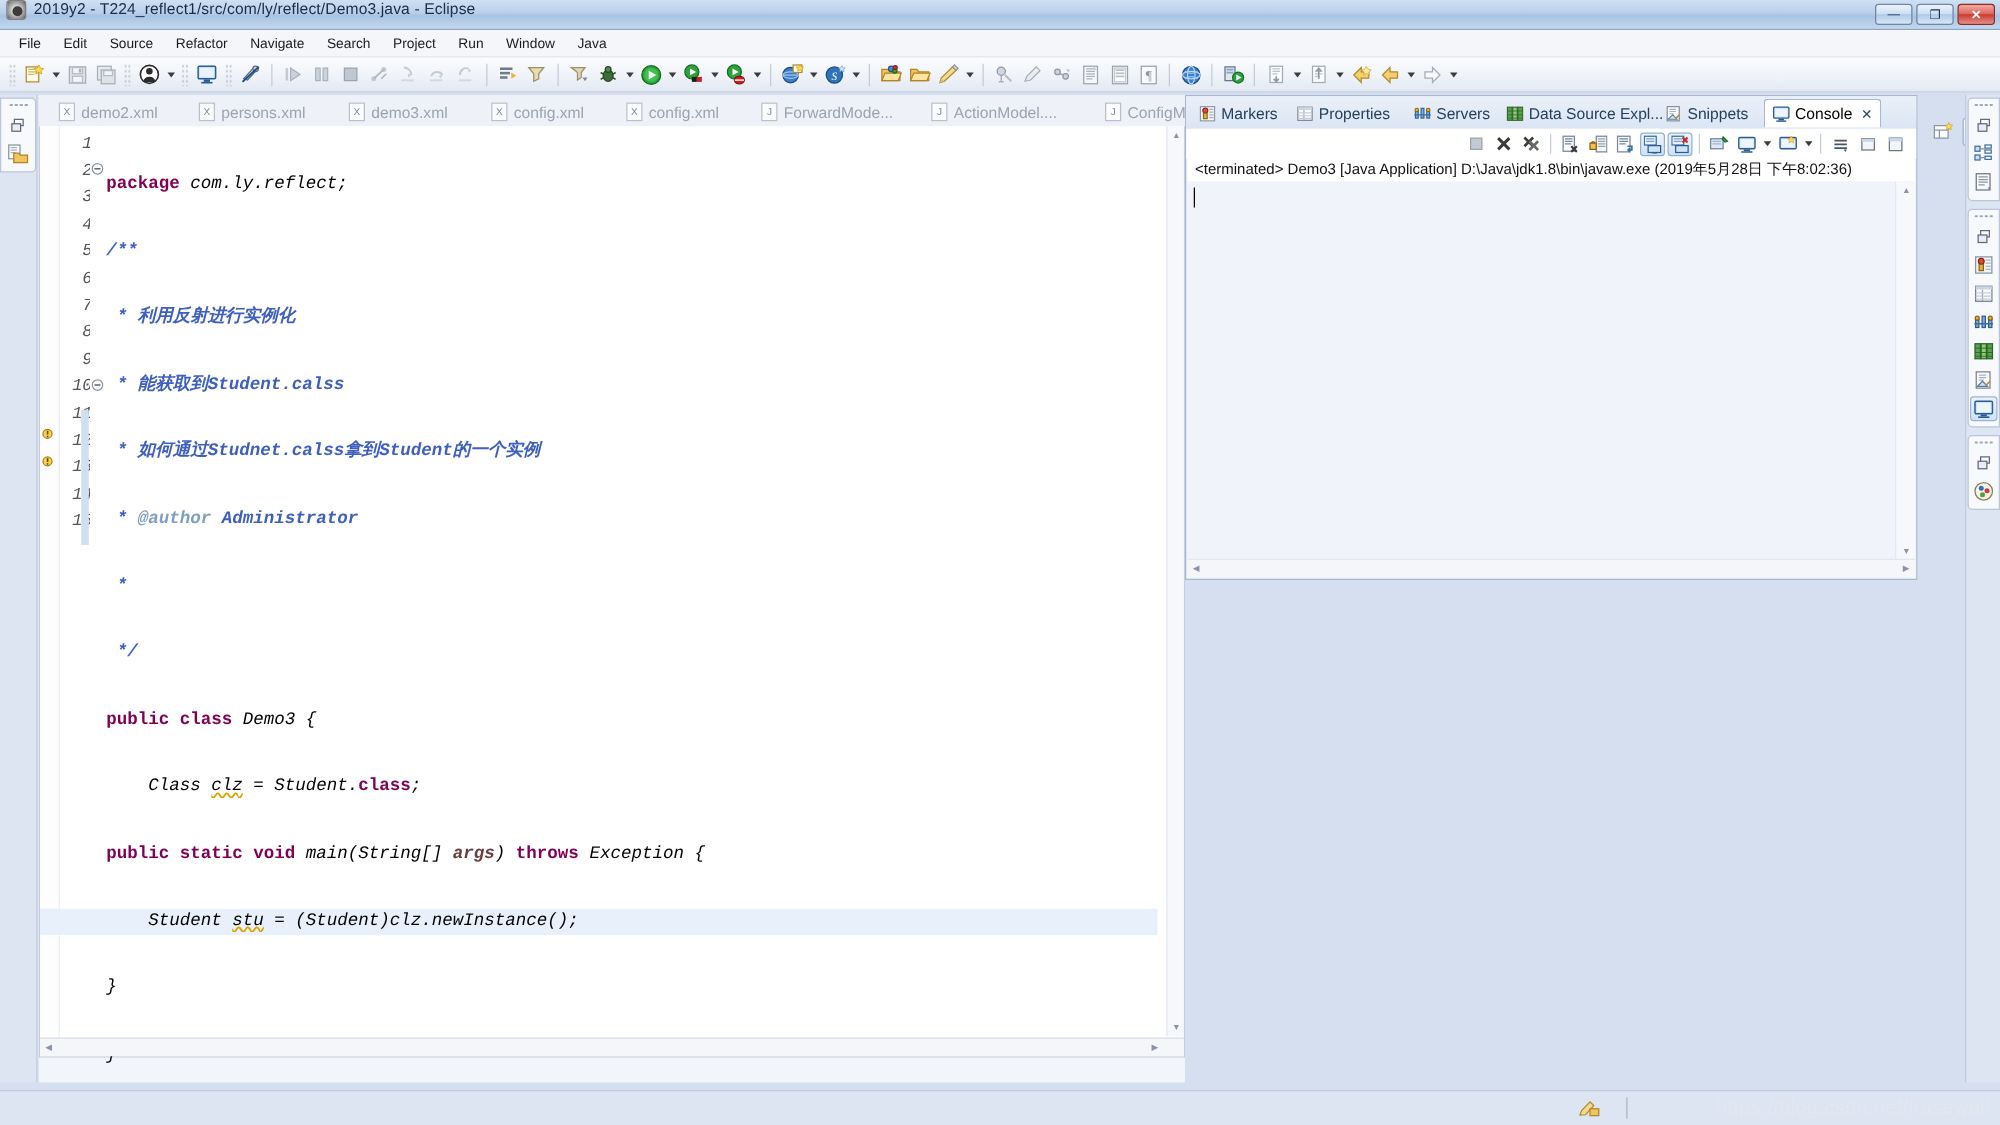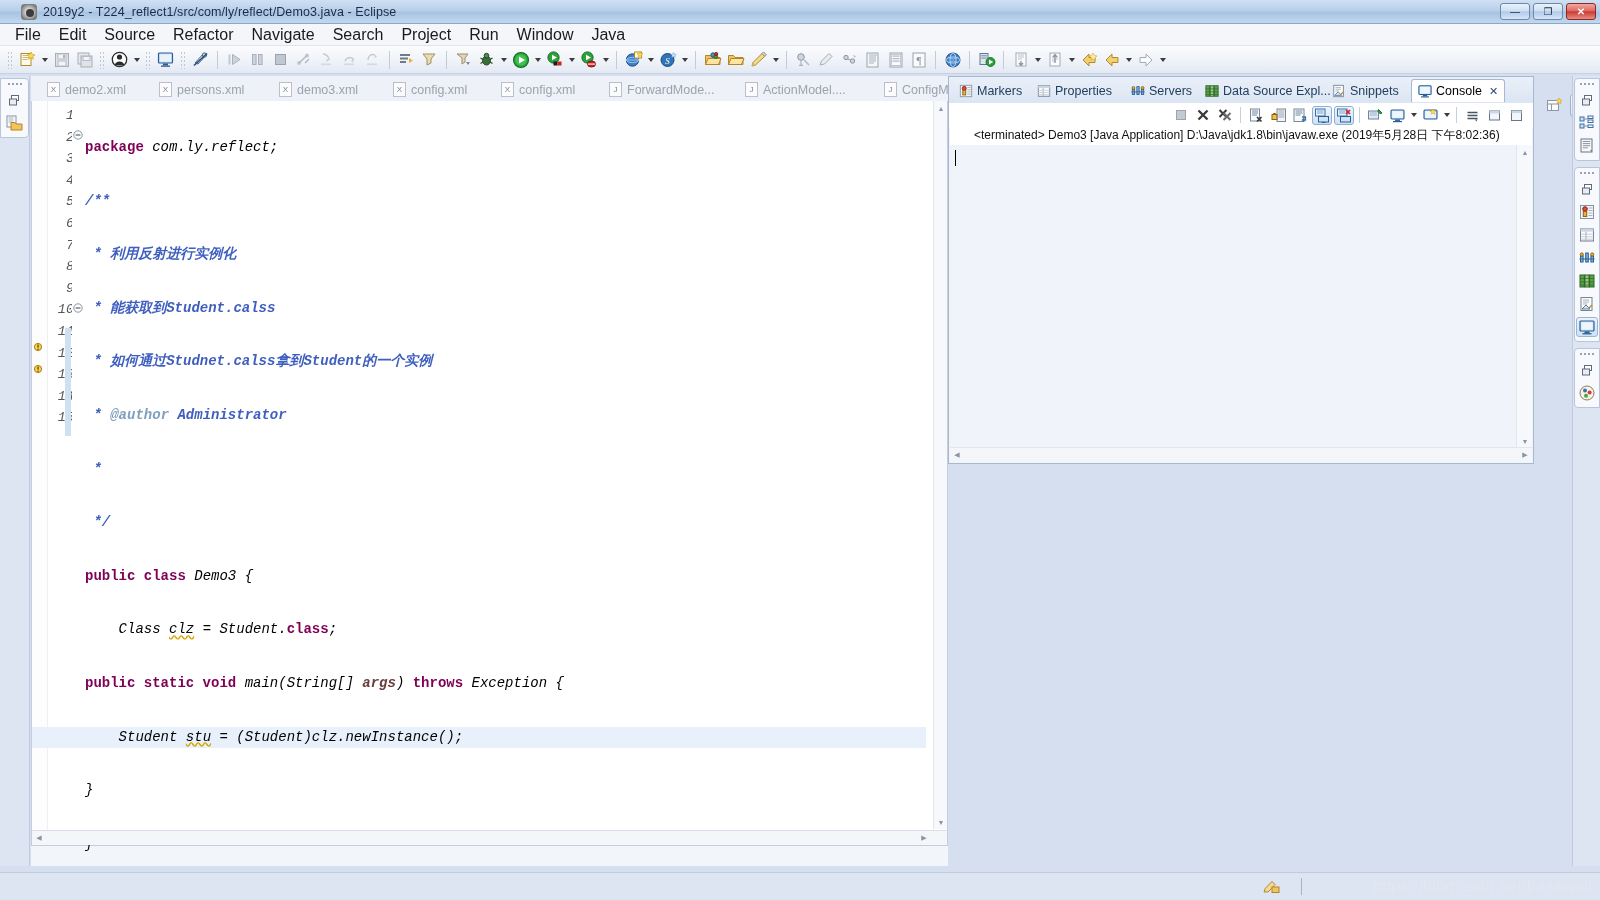--- a/index.html
+++ b/index.html
@@ -9,21 +9,21 @@
     overflow: hidden;
     font-family: "Liberation Sans", sans-serif;
     background: #d6dff0;
   }
 
   
   #titlebar {
     position: absolute; left:0; top:0; width:1600px; height:24px;
     background: linear-gradient(to bottom, #cfe0f3 0%, #b9cfe9 45%, #a8c3e2 55%, #c3d8ef 100%);
     border-bottom: 1px solid #8ba7c8;
-    display: flex; align-items: center; padding-left: 16px;
+    display: flex; 
   }
   #app-icon {
     width:16px;height:16px;margin-left:5px;margin-right:6px;
     border-radius:3px;
     background: radial-gradient(circle at 50% 50%, #f2f2f2 0%, #c9c9c9 40%, #8d8d8d 75%, #5a5a5a 100%);
     border:1px solid #7e7e7e; position:relative;
   }
   #app-icon::after{
     content:""; position:absolute; left:4px; top:4px; width:8px; height:8px;
     border-radius:50%; background:#3c3c3c;
@@ -41,21 +41,21 @@
     background: linear-gradient(to bottom,#f3a8a2 0%,#df6a61 45%,#c83c32 52%,#e78e86 100%);
     border-color:#8a2b23; color:#fff; font-weight:bold; margin-right:0;
   }
 
   
   #menubar{
     position:absolute; left:0; top:24px; width:1600px; height:22px;
     background:#f4f6fa; border-bottom:1px solid #dfe4ec;
     display:flex; align-items:center; padding-left:6px;
   }
-  .menu-item{ font-size:16px; color:#1a1a1a; padding:2px 9px; cursor:default; }
+  .menu-item{ font-size:11px; color:#1a1a1a; padding:2px 9px; cursor:default; }
 
   
   #toolbar{
     position:absolute; left:0; top:46px; width:1600px; height:28px;
     background: linear-gradient(to bottom,#fbfcfe 0%,#eef2f8 60%,#e3e9f3 100%);
     border-bottom:1px solid #c9d2e0;
     display:flex; align-items:center; padding-left:4px;
   }
   .tb-grip{ width:6px;height:18px;margin:0 3px;
     background-image: radial-gradient(circle, #b6bfcd 0.8px, transparent 1px);
@@ -175,21 +175,21 @@
   .cvtab.active{ background:#fff; border:1px solid #a8b8d0; border-bottom:none; color:#000;
     border-top-left-radius:3px; border-top-right-radius:3px; }
   #cv-toolbar{ position:absolute; left:0; top:26px; width:584px; height:24px;
     background:#fff; display:flex; align-items:center; justify-content:flex-end; padding-right:6px; }
   .cv-ico{ width:20px;height:19px; display:flex;align-items:center;justify-content:center;
            margin:0 1px; cursor:default; }
   .cv-ico.pressed{ border:1px solid #8fb0d4; border-radius:3px;
     background: linear-gradient(to bottom,#eef5fd,#cfe1f5); }
   .cv-sep{ width:1px;height:16px;background:#c7cfdc;margin:0 4px; }
   #cv-head{ position:absolute; left:1px; top:50px; width:582px; height:18px;
-    background:#fff; font-size:12px; color:#111; padding-left:24px; line-height:16px;
+    background:#fff; font-size:12px; color:#111; padding-left:6px; line-height:16px;
     overflow:hidden; white-space:nowrap; }
   #cv-out{ position:absolute; left:1px; top:68px; width:566px; height:303px;
     background:#fff; border-top:1px solid #e6e9ef; padding:4px 0 0 6px; }
   .cv-line{ font-family:"Liberation Serif",serif; font-weight:bold; font-style:italic;
             font-size:15px; color:#000; line-height:22px; white-space:nowrap; }
   #cv-caret{ position:absolute; left:6px; top:73px; width:1px; height:16px; background:#000; }
   #cv-vscroll{ position:absolute; right:1px; top:68px; width:16px; height:303px;
     background:#f6f8fb; border-left:1px solid #e2e7ef; }
   #cv-hscroll{ position:absolute; left:1px; bottom:1px; width:582px; height:15px;
     background:#f4f6fa; border-top:1px solid #e2e7ef; }

